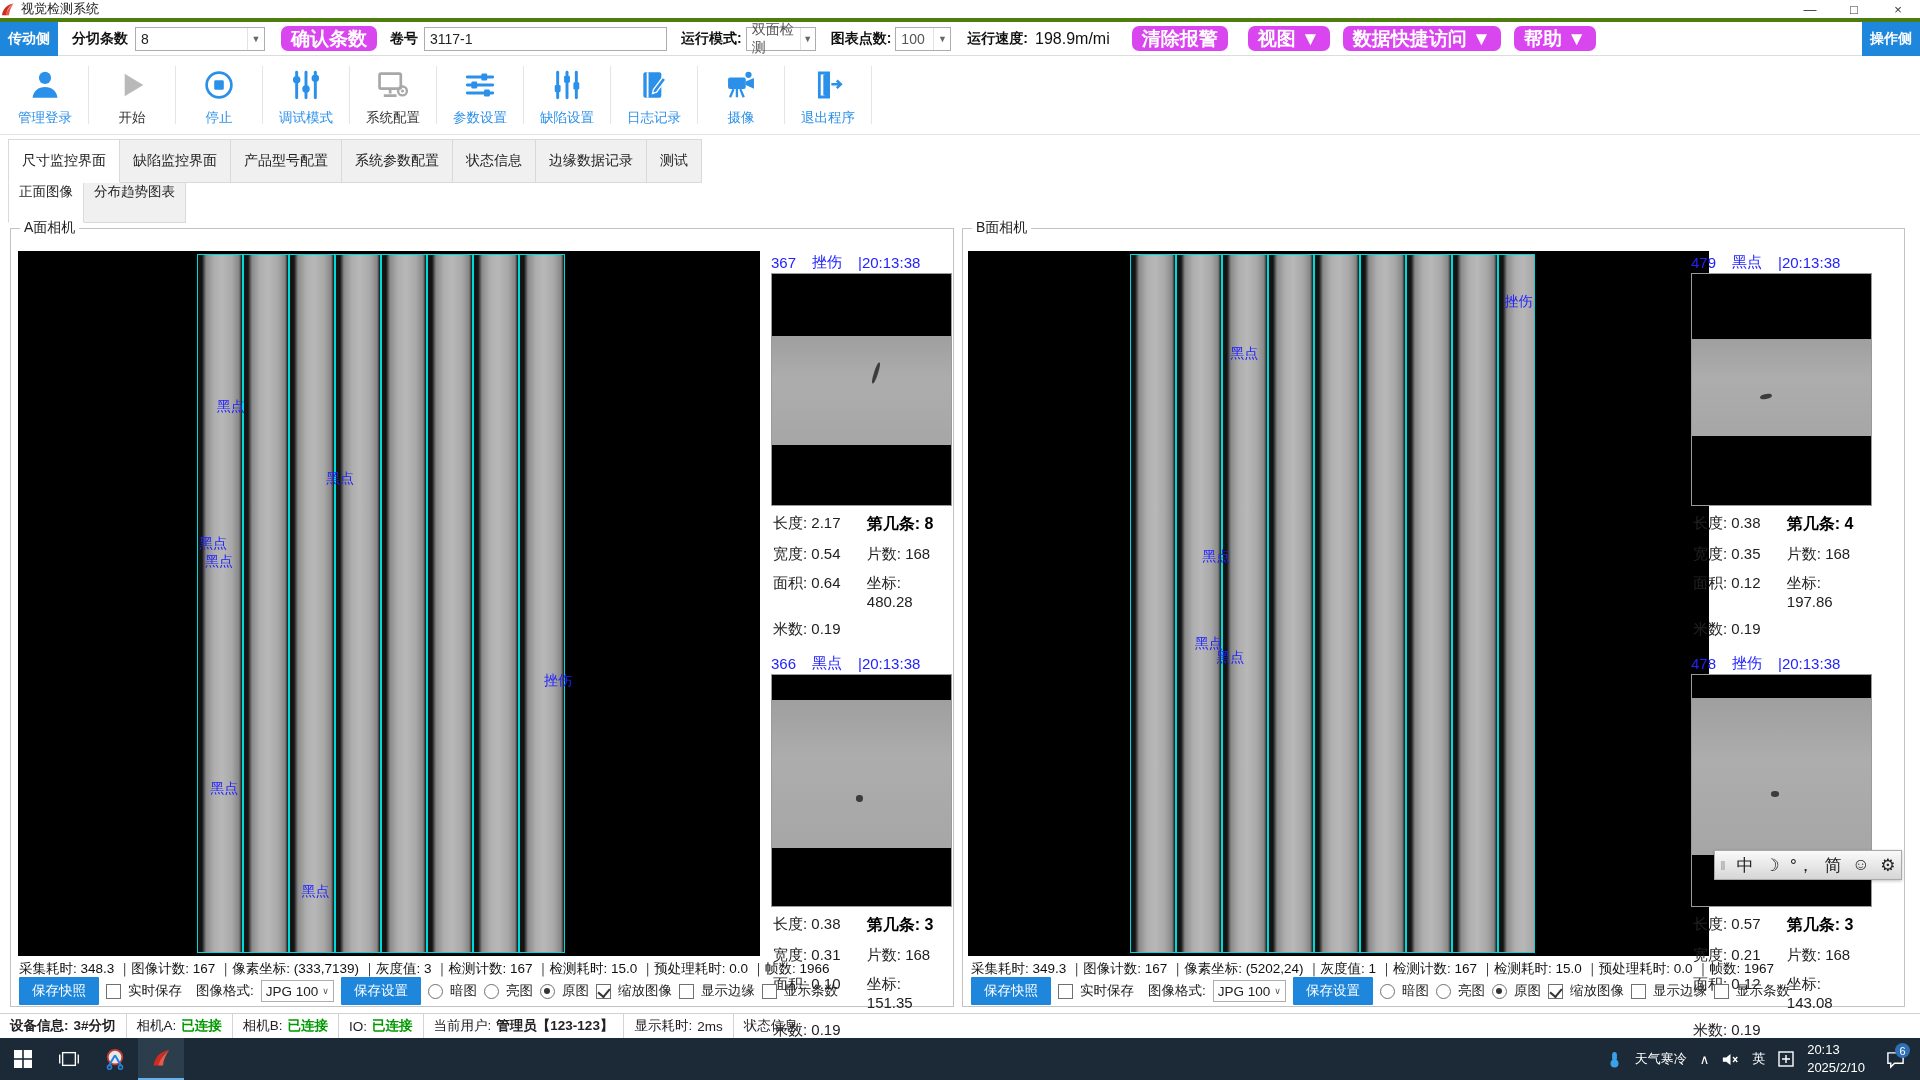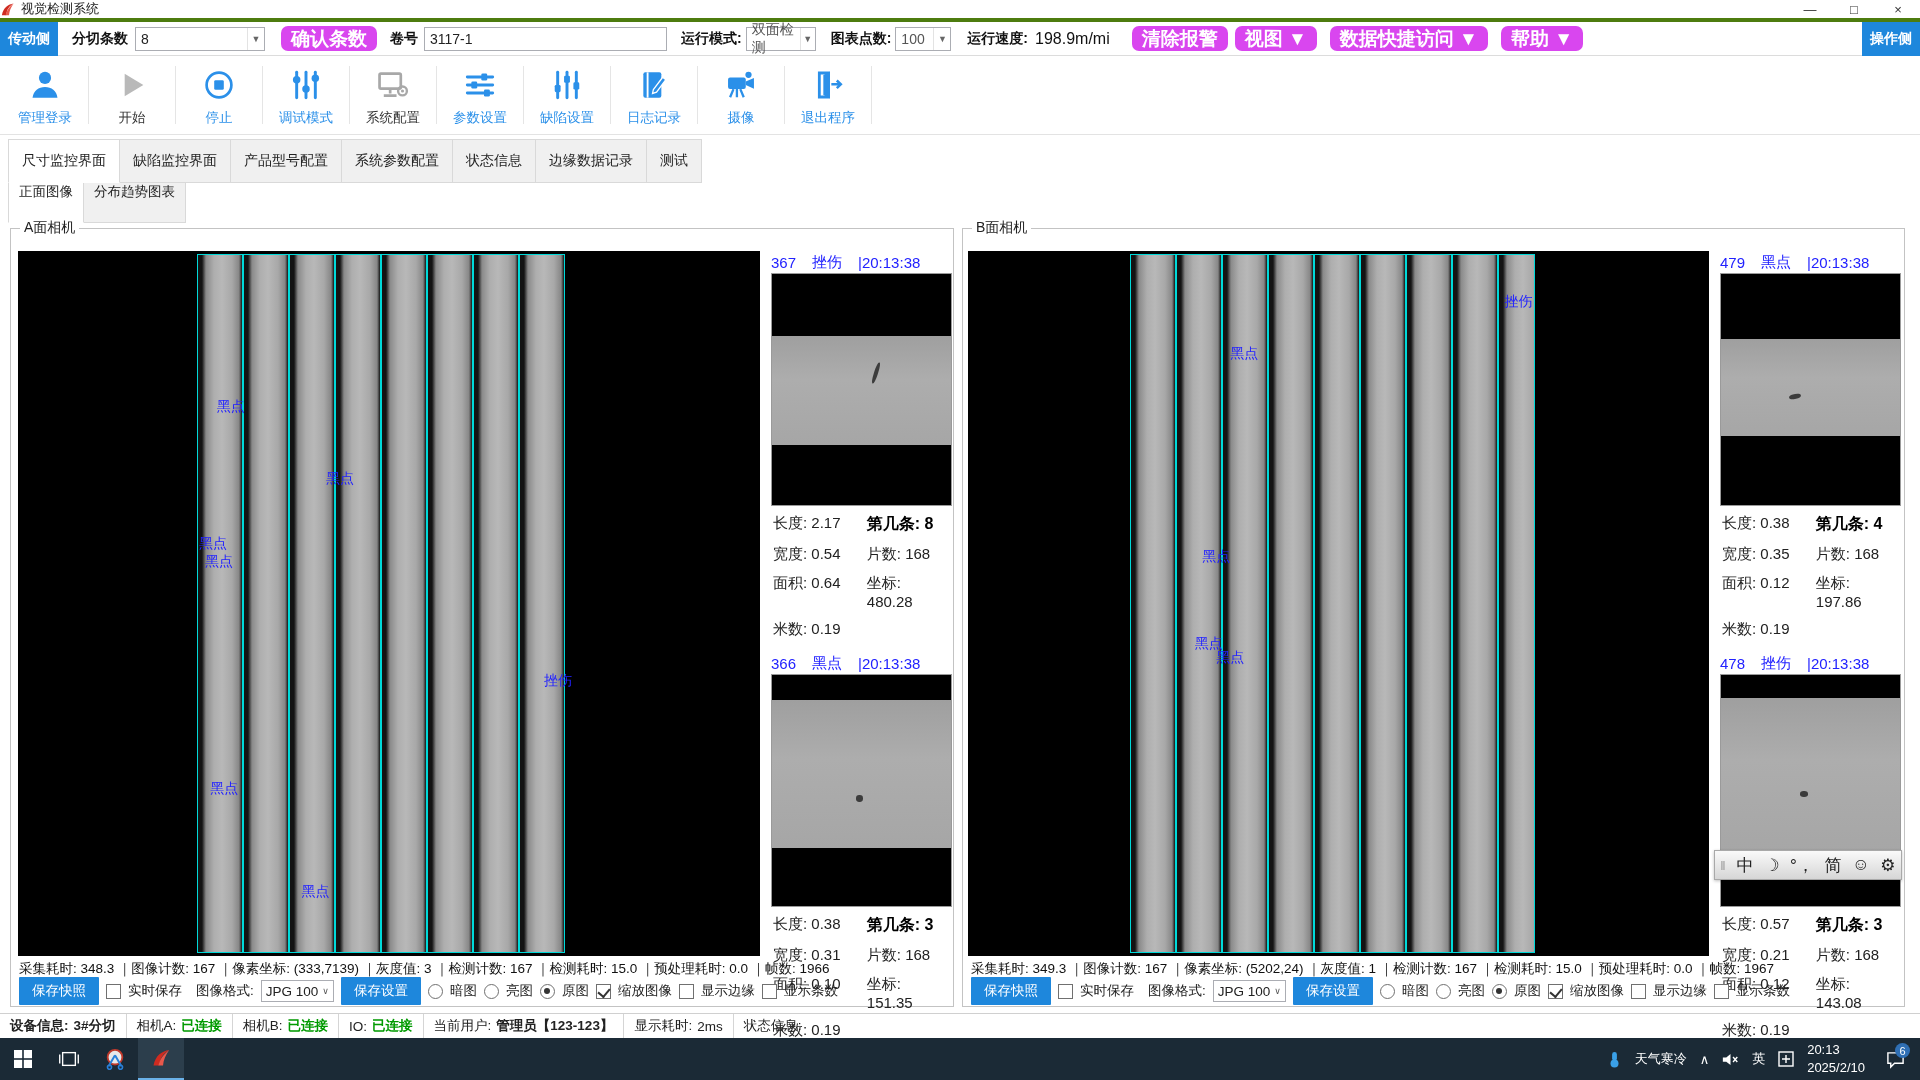--- a/index.html
+++ b/index.html
@@ -54,21 +54,21 @@
   .stripes{position:absolute;top:3px;bottom:3px;border:1px solid #00d9d9;
     background-image:
       repeating-linear-gradient(90deg,rgba(0,0,0,0) 0px,rgba(0,0,0,0) 44.5px,#00d9d9 44.5px,#00d9d9 46px),
       repeating-linear-gradient(90deg,#131313 0px,#131313 4px,#8a8a8a 8px,#aeaeae 16px,#b8b8b8 24px,#a8a8a8 34px,#878787 41px,#161616 44px,#161616 46px)}
   .stripes-a{left:24.1%;width:49.6%}
   .stripes-b{left:21.9%;width:54.6%}
   .dlabel{position:absolute;color:#2222ff;font-size:14px;white-space:nowrap}
 
   .card-col{position:absolute;top:23px;width:181px}
   .cc-a{left:760px}
-  .cc-b{left:757px}
+  .cc-b{left:728px}
   .card-header{height:21px;color:#2222ff;font-size:15px;display:flex;gap:16px;align-items:center}
   .thumb{height:233px;background:#000;position:relative;border:1px solid #9a9a9a;overflow:hidden}
   .thumb .band{position:absolute;left:0;right:0;background:linear-gradient(#9f9f9f,#adadad 40%,#a6a6a6)}
   .thumb .mark{position:absolute;background:#3c3c3c;border-radius:45%}
   .stats{padding:8px 2px 0 2px;display:grid;grid-template-columns:53% 47%;row-gap:10px;font-size:15px;color:#222}
   .stats .big{font-weight:bold;font-size:16px;color:#000}
   .card-gap{height:14px}
 
   .pstatus{position:absolute;left:8px;top:731px;width:745px;font-size:13.5px;color:#111;white-space:nowrap}
   .pctrl{position:absolute;left:8px;top:748px;width:748px;display:flex;align-items:center;font-size:13.5px;gap:7px;white-space:nowrap}
@@ -132,21 +132,21 @@
     <span class="arrow">▼</span>
   </div>
   <span class="tb-label" style="margin-left:15px">图表点数:</span>
   <div class="combo" style="margin-left:4px;width:56px;color:#555">
     <span>100</span>
     <span class="arrow">▼</span>
   </div>
   <span class="tb-label" style="margin-left:16px">运行速度:</span>
   <span class="speed-val" style="margin-left:7px">198.9m/mi</span>
   <div class="blue-btn" style="margin-left:22px">清除报警</div>
-  <div class="blue-btn" style="margin-left:7px">视图 ▼</div>
+  <div class="blue-btn" style="margin-left:20px">视图 ▼</div>
   <div class="blue-btn" style="margin-left:13px">数据快捷访问 ▼</div>
   <div class="blue-btn" style="margin-left:13px">帮助 ▼</div>
   <div class="side-btn" style="margin-left:auto">操作侧</div>
 </div>
 
 <div class="iconbar">
   <div class="icon-item">
     <span class="glyph">
         <svg width="34" height="34" viewBox="0 0 24 24">
           <circle cx="12" cy="7" r="4.3" fill="#2b90e9"></circle>

